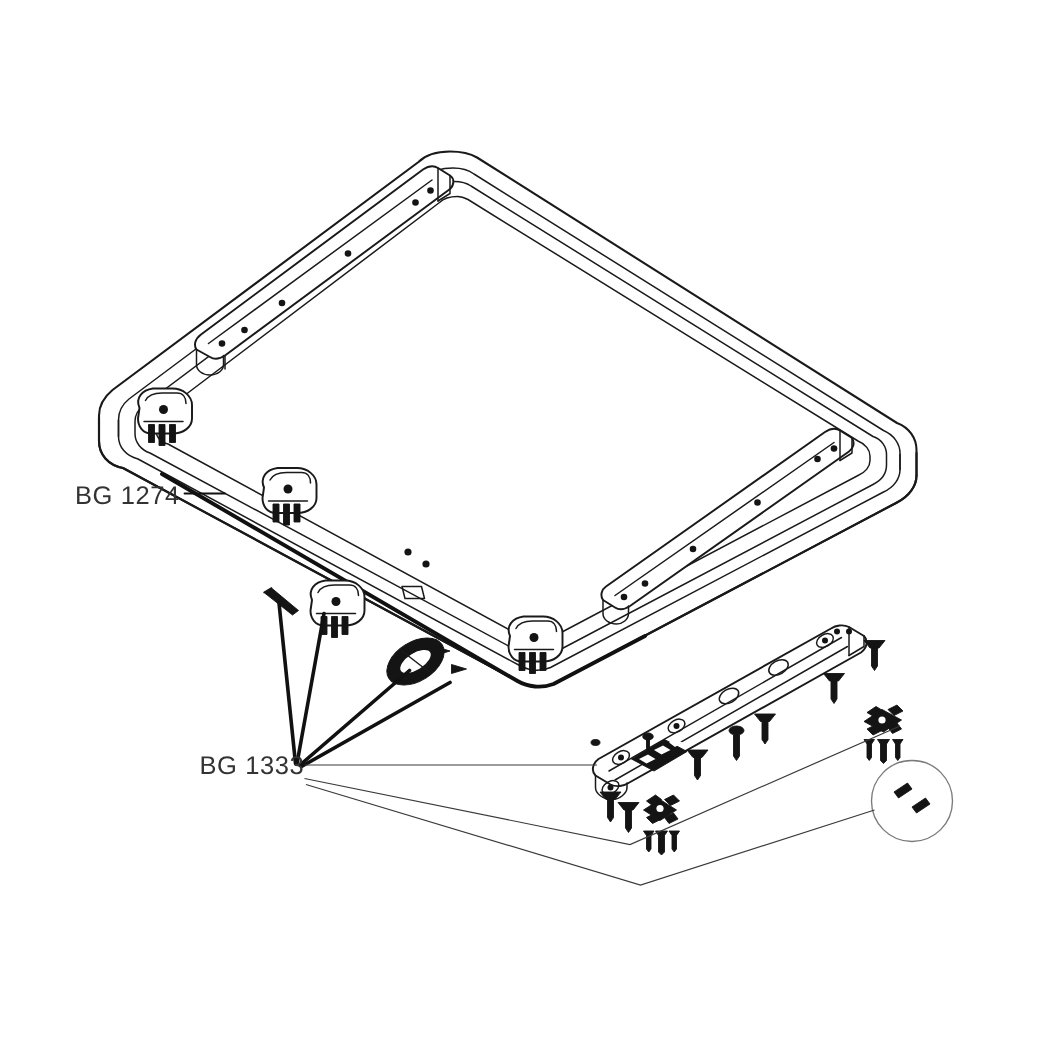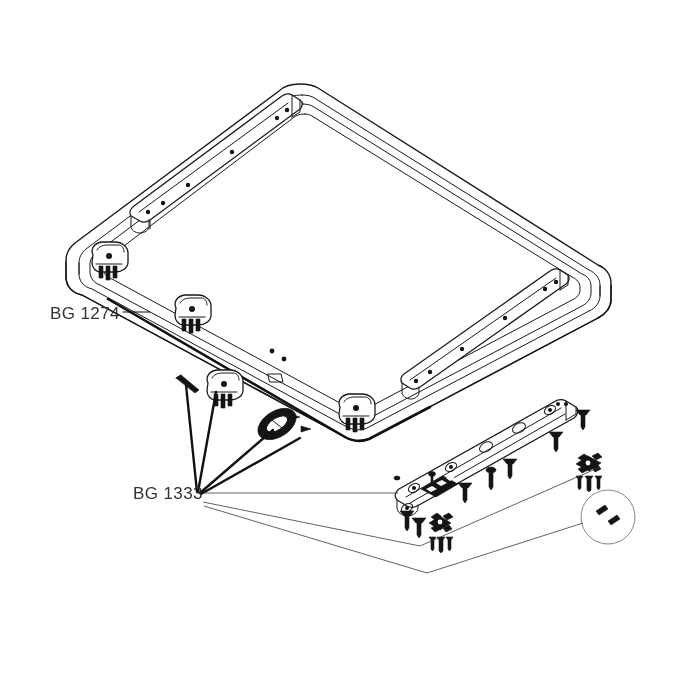--- a/index.html
+++ b/index.html
@@ -11,20 +11,21 @@
     width: 700px;
     height: 700px;
     font-family: "Liberation Sans", sans-serif;
     overflow: hidden;
   }
   #diagram-root {
     position: relative;
     width: 700px;
     height: 516px;
     background: #ffffff;
+    margin-top: 17px;
   }
   svg#parts-diagram {
     display: block;
     width: 700px;
     height: 700px;
   }
   .ln {
     fill: none;
     stroke: #1a1a1a;
     stroke-width: 1.4;

